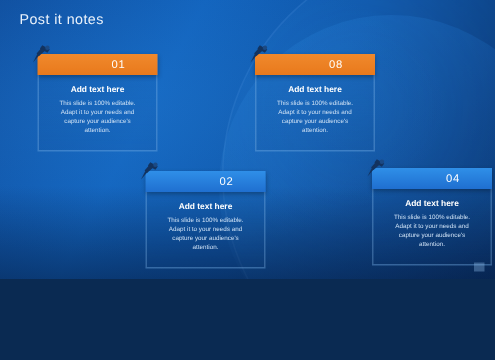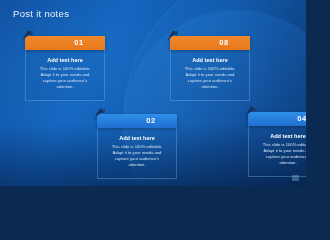--- a/index.html
+++ b/index.html
@@ -2,21 +2,21 @@
 <html><head>
 <meta charset="utf-8">
 <style>
   html, body {
     margin: 0;
     padding: 0;
     background: #0a2a52;
   }
   #slide {
     position: relative;
-    width: 306px;
+    width: 330px;
     height: 186px;
     overflow: hidden;
     font-family: "Liberation Sans", sans-serif;
     background: linear-gradient(118deg, #0f4e9e 0%, #1263bd 32%, #0f56a8 58%, #0b3c7d 82%, #072a5c 100%);
   }
   
   .deco-circle-big {
     position: absolute;
     right: -46px;
     top: 10px;
@@ -70,21 +70,21 @@
   .note-header {
     position: relative;
     height: 14px;
     display: flex;
     align-items: center;
     justify-content: center;
     box-shadow: 0 1px 3px rgba(0,0,0,0.30);
   }
   .note-header .num {
     font-size: 7.5px;
-    font-weight: bold;
+    font-weight: normal;
     color: #ffffff;
     letter-spacing: 0.5px;
     line-height: 1;
     margin-left: 28px;
   }
   .note-body {
     border: 1px solid rgba(150,200,245,0.30);
     border-top: none;
     height: 51px;
     padding: 7px 6px 4px 6px;

